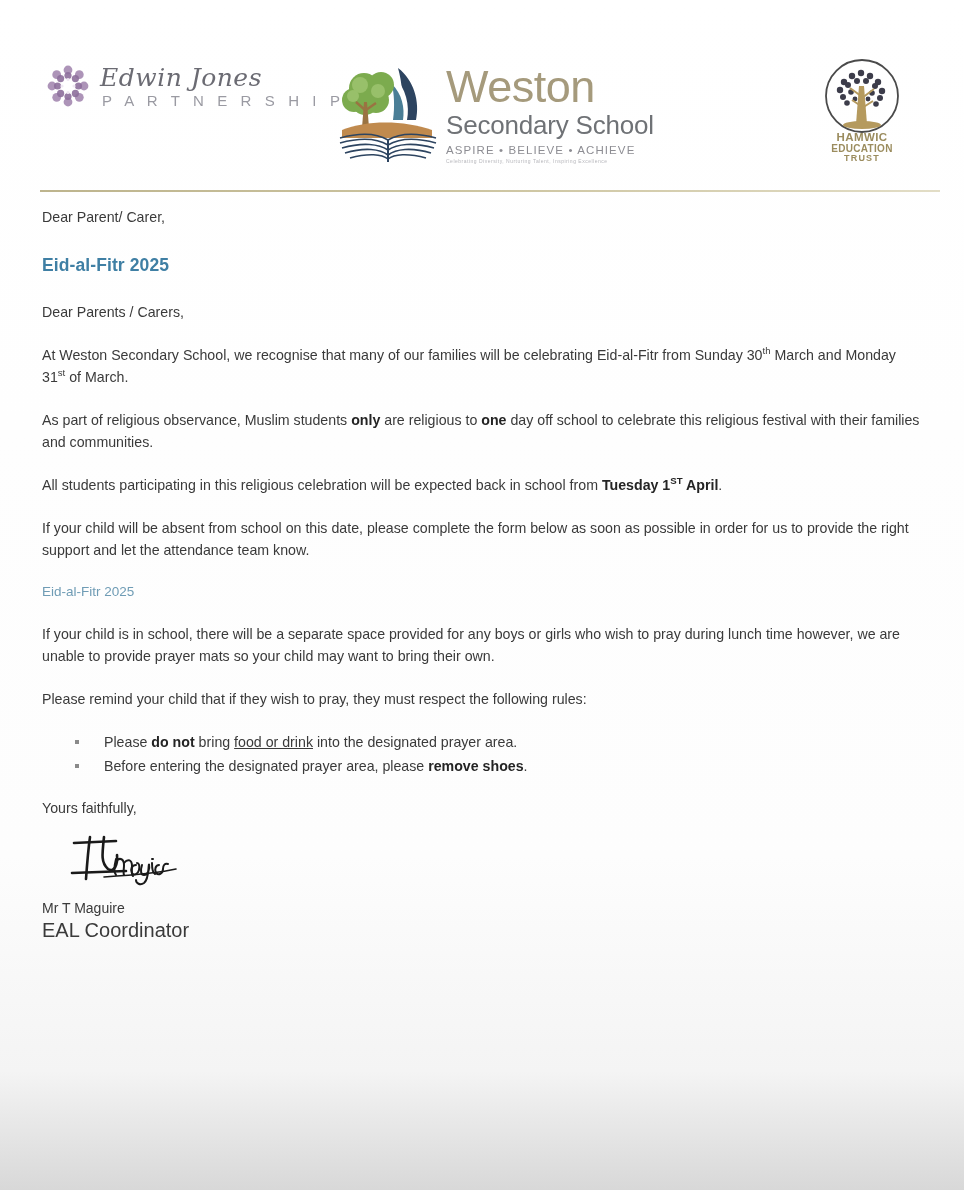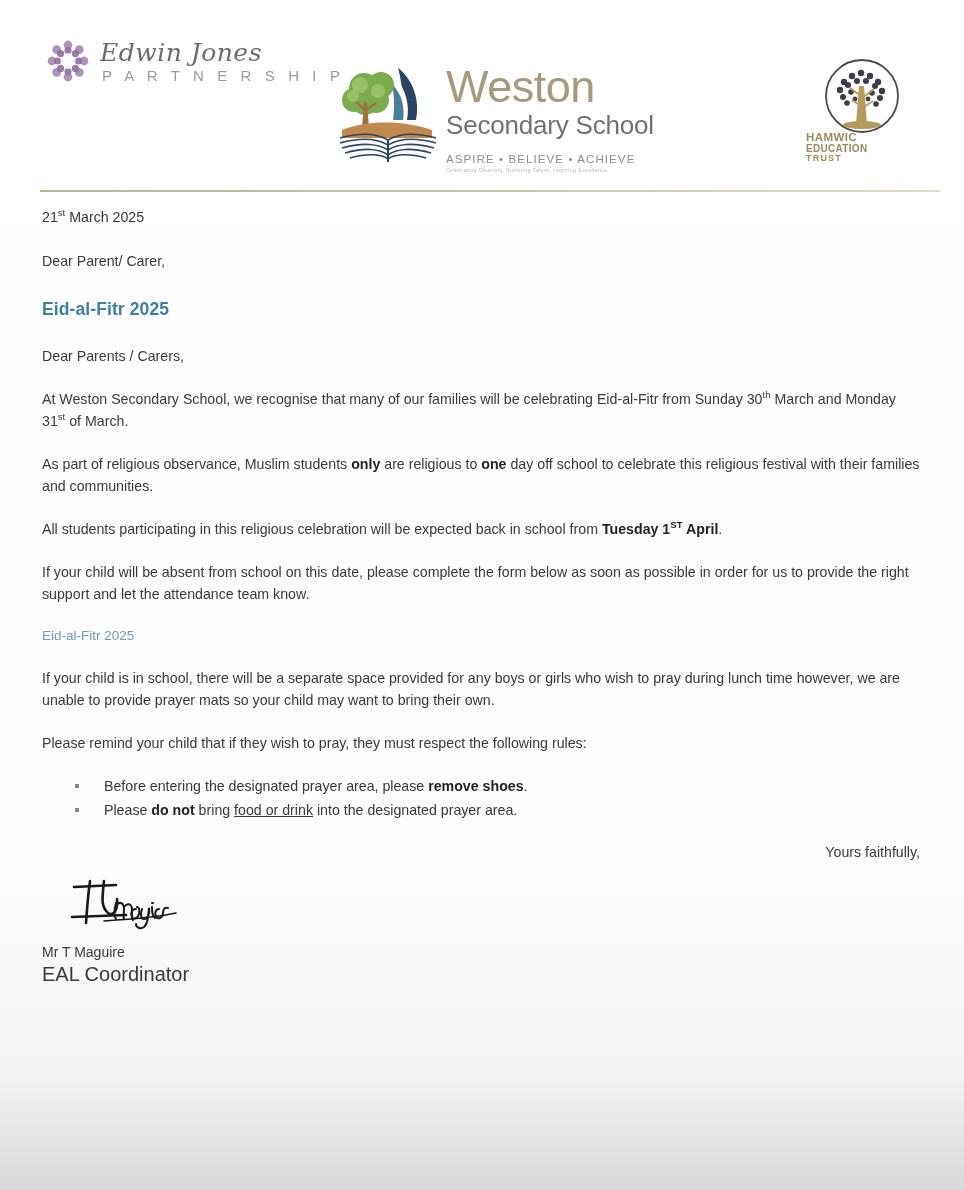--- a/index.html
+++ b/index.html
@@ -22,21 +22,21 @@
   }
   
   .header {
     position: relative;
     height: 180px;
     padding: 0 24px;
   }
   .logo-ejp {
     position: absolute;
     left: 46px;
-    top: 39px;
+    top: 64px;
     display: flex;
     align-items: center;
     gap: 10px;
   }
   .ejp-mark { width: 44px; height: 44px; flex: 0 0 44px; }
   .ejp-text { display: flex; flex-direction: column; line-height: 1; }
   .ejp-name {
     font-family: "DejaVu Serif", serif;
     font-style: italic;
     font-size: 25px;
@@ -71,36 +71,37 @@
   .weston-sub {
     font-size: 26px;
     color: #6f7276;
     letter-spacing: -0.2px;
     margin-top: 1px;
   }
   .weston-motto {
     font-size: 11.5px;
     letter-spacing: 1.1px;
     color: #8d8d93;
-    margin-top: 12px;
+    margin-top: 3px;
     white-space: nowrap;
   }
   .weston-tag {
     font-size: 5px;
     letter-spacing: 0.5px;
     color: #b6b6bb;
     margin-top: 2px;
     white-space: nowrap;
   }
 
   .logo-hamwic {
     position: absolute;
     right: 46px;
     top: 52px;
     width: 112px;
+    text-align: center;
   }
   .hamwic-mark { width: 96px; height: 92px; margin: 0 auto; display: block; }
   .hamwic-text {
     margin-top: -12px;
     font-size: 11.5px;
     font-weight: bold;
     color: #9b8c5e;
     line-height: 1.02;
     letter-spacing: 0.4px;
   }
@@ -157,21 +158,21 @@
   ul.rules li::before {
     content: "";
     position: absolute;
     left: 33px;
     top: 9px;
     width: 4px;
     height: 4px;
     background: #8a8a8a;
   }
 
-  .sign-off { margin-bottom: 6px; text-align: right; }
+  .sign-off { margin-bottom: 6px; }
   .signature { height: 62px; margin: 4px 0 2px 22px; }
   .signoff-name { margin: 0; line-height: 1.3; font-size: 14px; }
   .signoff-role { margin: 0; line-height: 1.3; font-size: 20px; }
 </style>
 </head>
 <body>
 
 <div class="page">
 
   <div class="header">
@@ -287,21 +288,20 @@
         <div class="l2">EDUCATION</div>
         <div class="l3">TRUST</div>
       </div>
     </div>
 
     <div class="rule"></div>
   </div>
 
   <div class="body">
 
-    <p class="date"><span>21</span><sup>st</sup><span> March 2025</span></p>
 
     <p class="salutation-1">Dear Parent/ Carer,</p>
 
     <h1 class="heading">Eid-al-Fitr 2025</h1>
 
     <p>Dear Parents / Carers,</p>
 
     <p><span>At Weston Secondary School, we recognise that many of our families will be celebrating Eid-al-Fitr from Sunday 30</span><sup>th</sup><span> March and Monday 31</span><sup>st</sup><span> of March.</span></p>
 
     <p><span>As part of religious observance, Muslim students </span><b>only</b><span> are religious to </span><b>one</b><span> day off school to celebrate this religious festival with their families and communities.</span></p>
@@ -312,22 +312,22 @@
     <p>If your child will be absent from school on this date, please complete the form below as soon as possible in order for us to provide the right support and let the attendance team know.</p>
 
     <p class="link">Eid-al-Fitr 2025</p>
 
 
     <p>If your child is in school, there will be a separate space provided for any boys or girls who wish to pray during lunch time however, we are unable to provide prayer mats so your child may want to bring their own.</p>
 
     <p>Please remind your child that if they wish to pray, they must respect the following rules:</p>
 
     <ul class="rules">
+      <li><span>Please </span><b>do not</b><span> bring </span><u>food or drink</u><span> into the designated prayer area.</span></li>
       <li><span>Before entering the designated prayer area, please </span><b>remove shoes</b><span>.</span></li>
-      <li><span>Please </span><b>do not</b><span> bring </span><u>food or drink</u><span> into the designated prayer area.</span></li>
     </ul>
 
 
     <p class="sign-off">Yours faithfully,</p>
 
     <svg class="signature" viewBox="0 0 200 62">
       <g stroke="#1a1a1a" fill="none" stroke-width="2.6" stroke-linecap="round">
         <path d="M10 14 L52 12"></path>
         <path d="M26 8 C24 22 23 36 22 50"></path>
         <path d="M40 8 C38 26 37 34 44 40 C50 44 54 36 53 26"></path>

